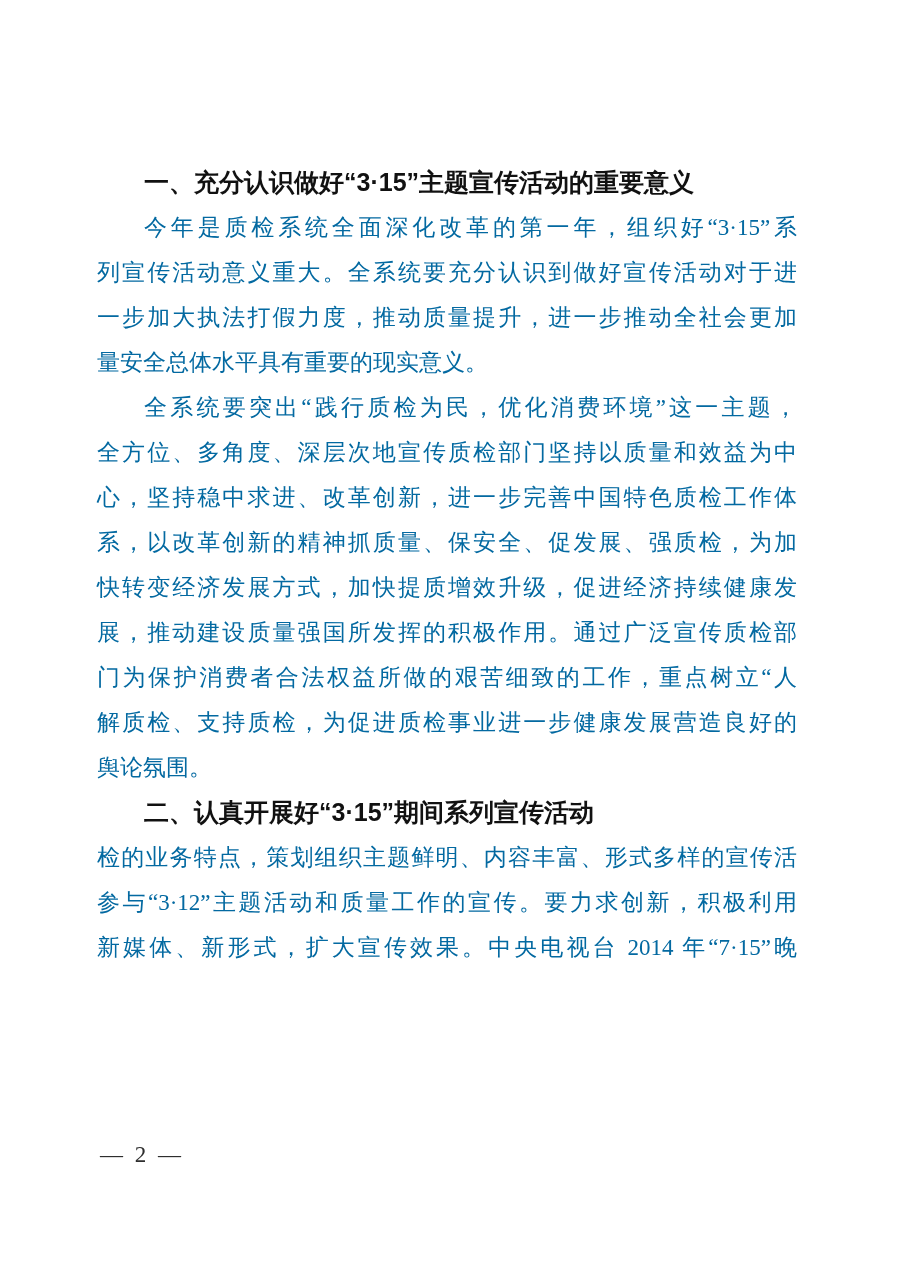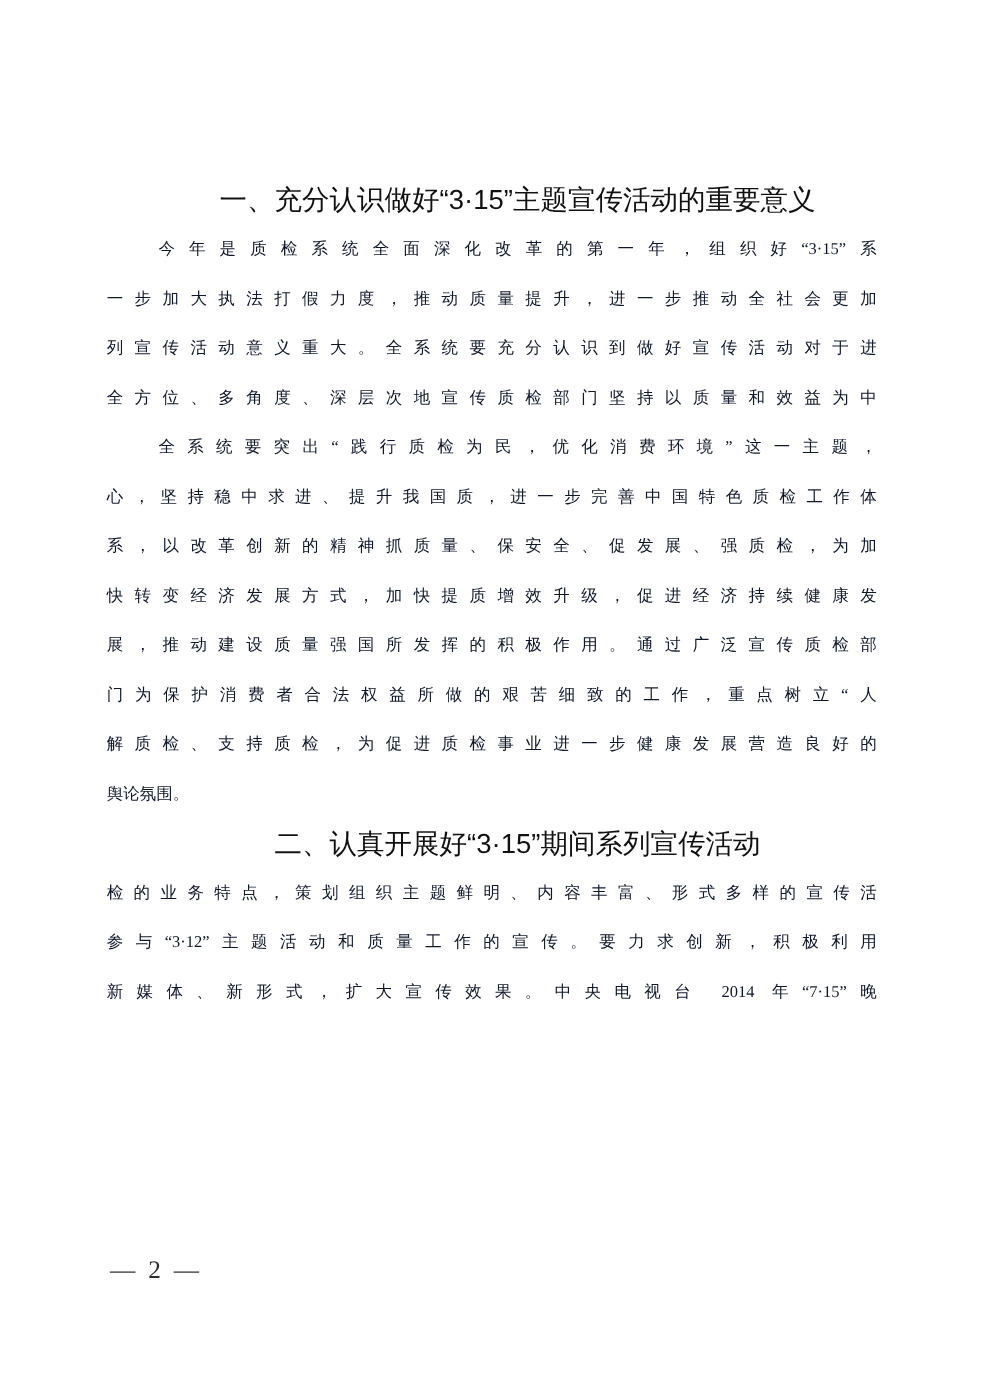--- a/index.html
+++ b/index.html
@@ -19,72 +19,73 @@
   }
   .text-block {
     position: absolute;
     left: 97px;
     top: 160px;
     width: 700px;
   }
   .line {
     height: 45px;
     line-height: 45px;
-    font-size: 15px;
-    color: #0f172a;
+    font-size: 23px;
+    color: #0369a1;
     letter-spacing: 0;
   }
   
   .j {
     text-align: justify;
     text-align-last: justify;
     text-justify: inter-character;
   }
   
   .ind {
     padding-left: 47px;
     box-sizing: border-box;
   }
   
   .short {
     text-align: left;
   }
   
   .hd {
     font-family: "Liberation Sans", "DejaVu Sans", sans-serif;
-    font-weight: 400;
+    font-weight: 700;
     font-size: 25px;
     color: #111111;
     padding-left: 47px;
     box-sizing: border-box;
-    text-align: center;
+    text-align: left;
   }
   .pageno {
     position: absolute;
     left: 100px;
     top: 1140px;
     height: 30px;
     line-height: 30px;
     font-size: 23px;
     color: #2e2e2e;
     letter-spacing: 3px;
   }
 </style>
 </head>
 <body>
 
 <div class="sheet">
   <main class="text-block">
     <div class="line hd">一、充分认识做好“3·15”主题宣传活动的重要意义</div>
     <div class="line j ind">今年是质检系统全面深化改革的第一年，组织好“3·15”系</div>
+    <div class="line j">列宣传活动意义重大。全系统要充分认识到做好宣传活动对于进</div>
     <div class="line j">一步加大执法打假力度，推动质量提升，进一步推动全社会更加</div>
-    <div class="line j">列宣传活动意义重大。全系统要充分认识到做好宣传活动对于进</div>
+    <div class="line short">量安全总体水平具有重要的现实意义。</div>
+    <div class="line j ind">全系统要突出“践行质检为民，优化消费环境”这一主题，</div>
     <div class="line j">全方位、多角度、深层次地宣传质检部门坚持以质量和效益为中</div>
-    <div class="line j ind">全系统要突出“践行质检为民，优化消费环境”这一主题，</div>
-    <div class="line j">心，坚持稳中求进、提升我国质，进一步完善中国特色质检工作体</div>
+    <div class="line j">心，坚持稳中求进、改革创新，进一步完善中国特色质检工作体</div>
     <div class="line j">系，以改革创新的精神抓质量、保安全、促发展、强质检，为加</div>
     <div class="line j">快转变经济发展方式，加快提质增效升级，促进经济持续健康发</div>
     <div class="line j">展，推动建设质量强国所发挥的积极作用。通过广泛宣传质检部</div>
     <div class="line j">门为保护消费者合法权益所做的艰苦细致的工作，重点树立“人</div>
     <div class="line j">解质检、支持质检，为促进质检事业进一步健康发展营造良好的</div>
     <div class="line short">舆论氛围。</div>
     <div class="line hd">二、认真开展好“3·15”期间系列宣传活动</div>
     <div class="line j">检的业务特点，策划组织主题鲜明、内容丰富、形式多样的宣传活</div>
     <div class="line j">参与“3·12”主题活动和质量工作的宣传。要力求创新，积极利用</div>
     <div class="line j">新媒体、新形式，扩大宣传效果。中央电视台 2014 年“7·15”晚</div>

